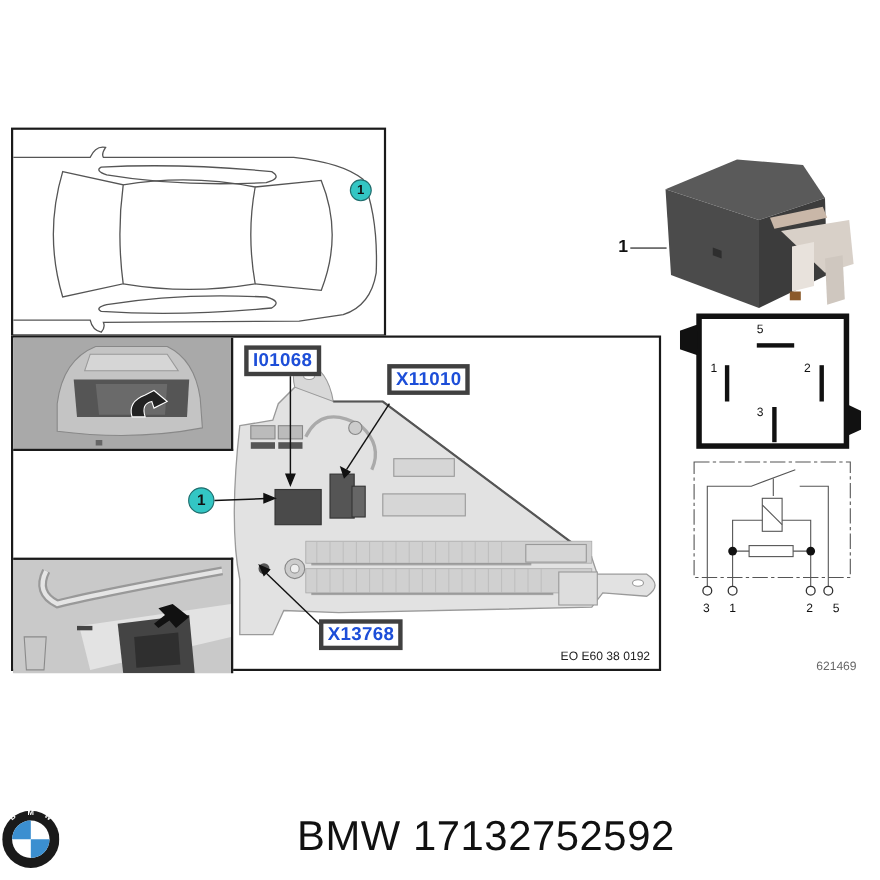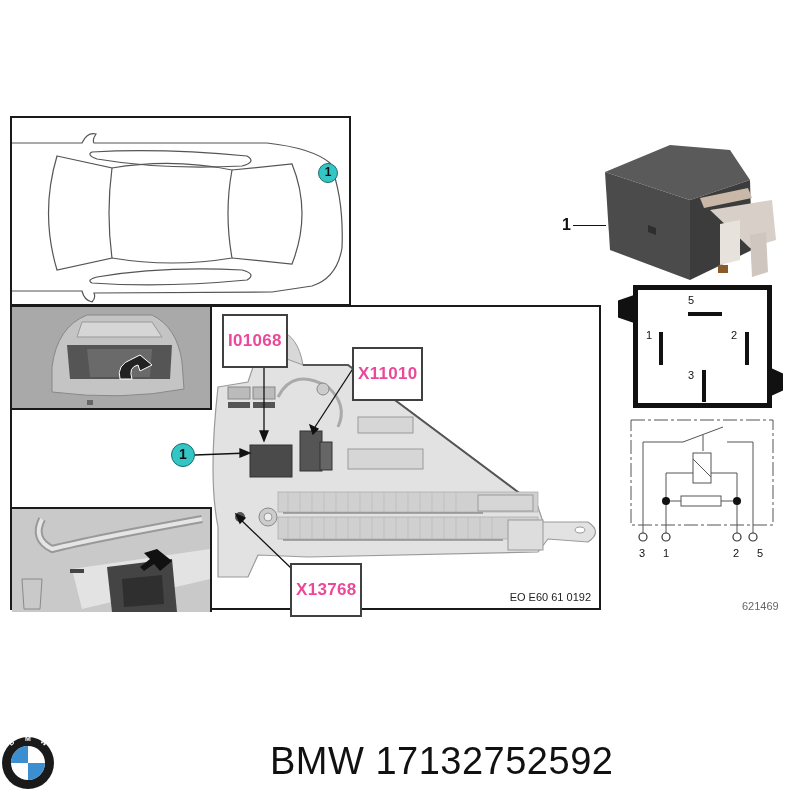--- a/index.html
+++ b/index.html
@@ -1,20 +1,20 @@
 <!DOCTYPE html>
 <html><head>
 <meta charset="utf-8">
 <style>
   html,body{margin:0;padding:0;background:#fff;}
   body{width:800px;height:800px;position:relative;overflow:hidden;font-family:"Liberation Sans",sans-serif;}
   .abs{position:absolute;}
   .frame{position:absolute;border:2px solid #1a1a1a;box-sizing:border-box;background:#fff;}
   svg{display:block;}
-  .callout-box{position:absolute;border:2px solid #404040;background:#fff;font-weight:bold;font-size:17px;line-height:20px;padding:15px 4px;color:#ec4899;letter-spacing:0.3px;}
+  .callout-box{position:absolute;border:4px solid #404040;background:#fff;font-weight:bold;font-size:17px;line-height:20px;padding:0 4px;color:#1d4ed8;letter-spacing:0.3px;}
   .ref{position:absolute;font-size:11px;color:#222;}
   .pin-label{position:absolute;font-size:11px;color:#111;}
   .part-no{position:absolute;font-size:38px;color:#111;letter-spacing:0.5px;}
   .badge{position:absolute;width:20px;height:20px;border-radius:50%;background:#33c6c4;border:1.5px solid #1f6c6c;box-sizing:border-box;color:#111;font-weight:bold;font-size:12px;text-align:center;line-height:17px;}
 </style>
 </head>
 <body>
 
 <div class="frame" style="left:10px;top:116px;width:341px;height:190px;">
   <svg width="337" height="186" viewBox="0 0 337 186">
@@ -122,24 +122,24 @@
 
       <line x1="183" y1="148" x2="236" y2="146"></line>
       <path d="M238 146 L228 142 L228 150 Z"></path>
 
       <line x1="280" y1="262" x2="228" y2="212"></line>
       <path d="M224 207 L233 211 L228 216 Z"></path>
     </g>
   </svg>
 
   <div class="callout-box" style="left:210px;top:7px;">I01068</div>
-  <div class="callout-box" style="left:340px;top:40px;">X11010</div>
+  <div class="callout-box" style="left:340px;top:24px;">X11010</div>
   <div class="callout-box" style="left:278px;top:256px;">X13768</div>
 
-  <div class="ref" style="right:8px;bottom:5px;">EO E60 61 0192</div>
+  <div class="ref" style="right:8px;bottom:5px;">EO E60 38 0192</div>
 </div>
 
 <div class="abs" style="left:562px;top:216px;font-weight:bold;font-size:16px;color:#111;">1</div>
 <div class="abs" style="left:573px;top:225px;width:33px;height:1.3px;background:#111;"></div>
 
 <svg class="abs" style="left:600px;top:140px;" width="190" height="150" viewBox="0 0 190 150">
 
   <path d="M5 32 L70 5 L130 10 L150 40 L90 60 Z" fill="#5a5a5a"></path>
 
   <path d="M5 32 L90 60 L90 140 L10 110 Z" fill="#4b4b4b"></path>

